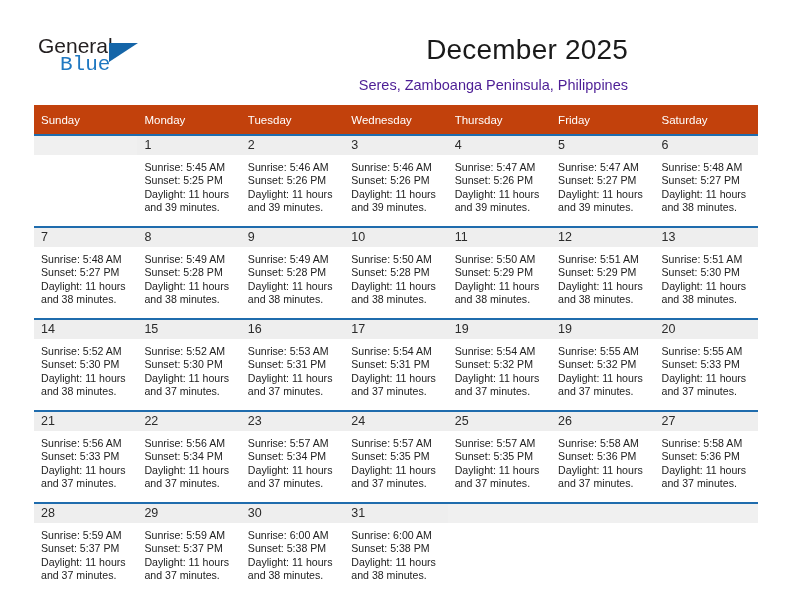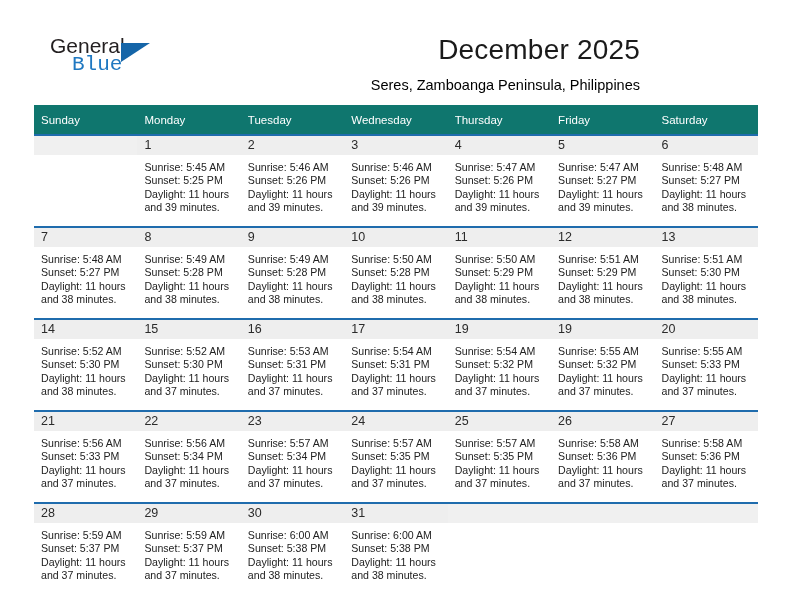--- a/index.html
+++ b/index.html
@@ -18,21 +18,21 @@
   .page {
     position: relative;
     width: 792px;
     height: 612px;
     box-sizing: border-box;
   }
 
   
   .header {
     position: absolute;
-    left: 16px;
+    left: 4px;
     top: 0;
     width: 660px;
     height: 100px;
   }
   .logo {
     position: absolute;
     left: 34px;
     top: 34px;
     width: 130px;
     height: 48px;
@@ -73,38 +73,38 @@
     color: #1a1a1a;
     text-align: center;
     white-space: nowrap;
     letter-spacing: 0.2px;
   }
   .subtitle {
     position: absolute;
     right: 36px;
     top: 77px;
     font-size: 14.5px;
-    color: #000000;
+    color: #4c1d95;
     text-align: right;
     white-space: nowrap;
   }
 
   
   .calendar {
     position: absolute;
     left: 34px;
     top: 105px;
     width: 724px;
     border-collapse: collapse;
     table-layout: fixed;
   }
   .calendar col { width: 103.43px; }
 
   thead th {
-    background: #0f766e;
+    background: #c2410c;
     color: #ffffff;
     font-size: 11.5px;
     font-weight: normal;
     text-align: left;
     padding: 5px 0 5px 7px;
     height: 19px;
     vertical-align: middle;
     border: none;
   }
 

